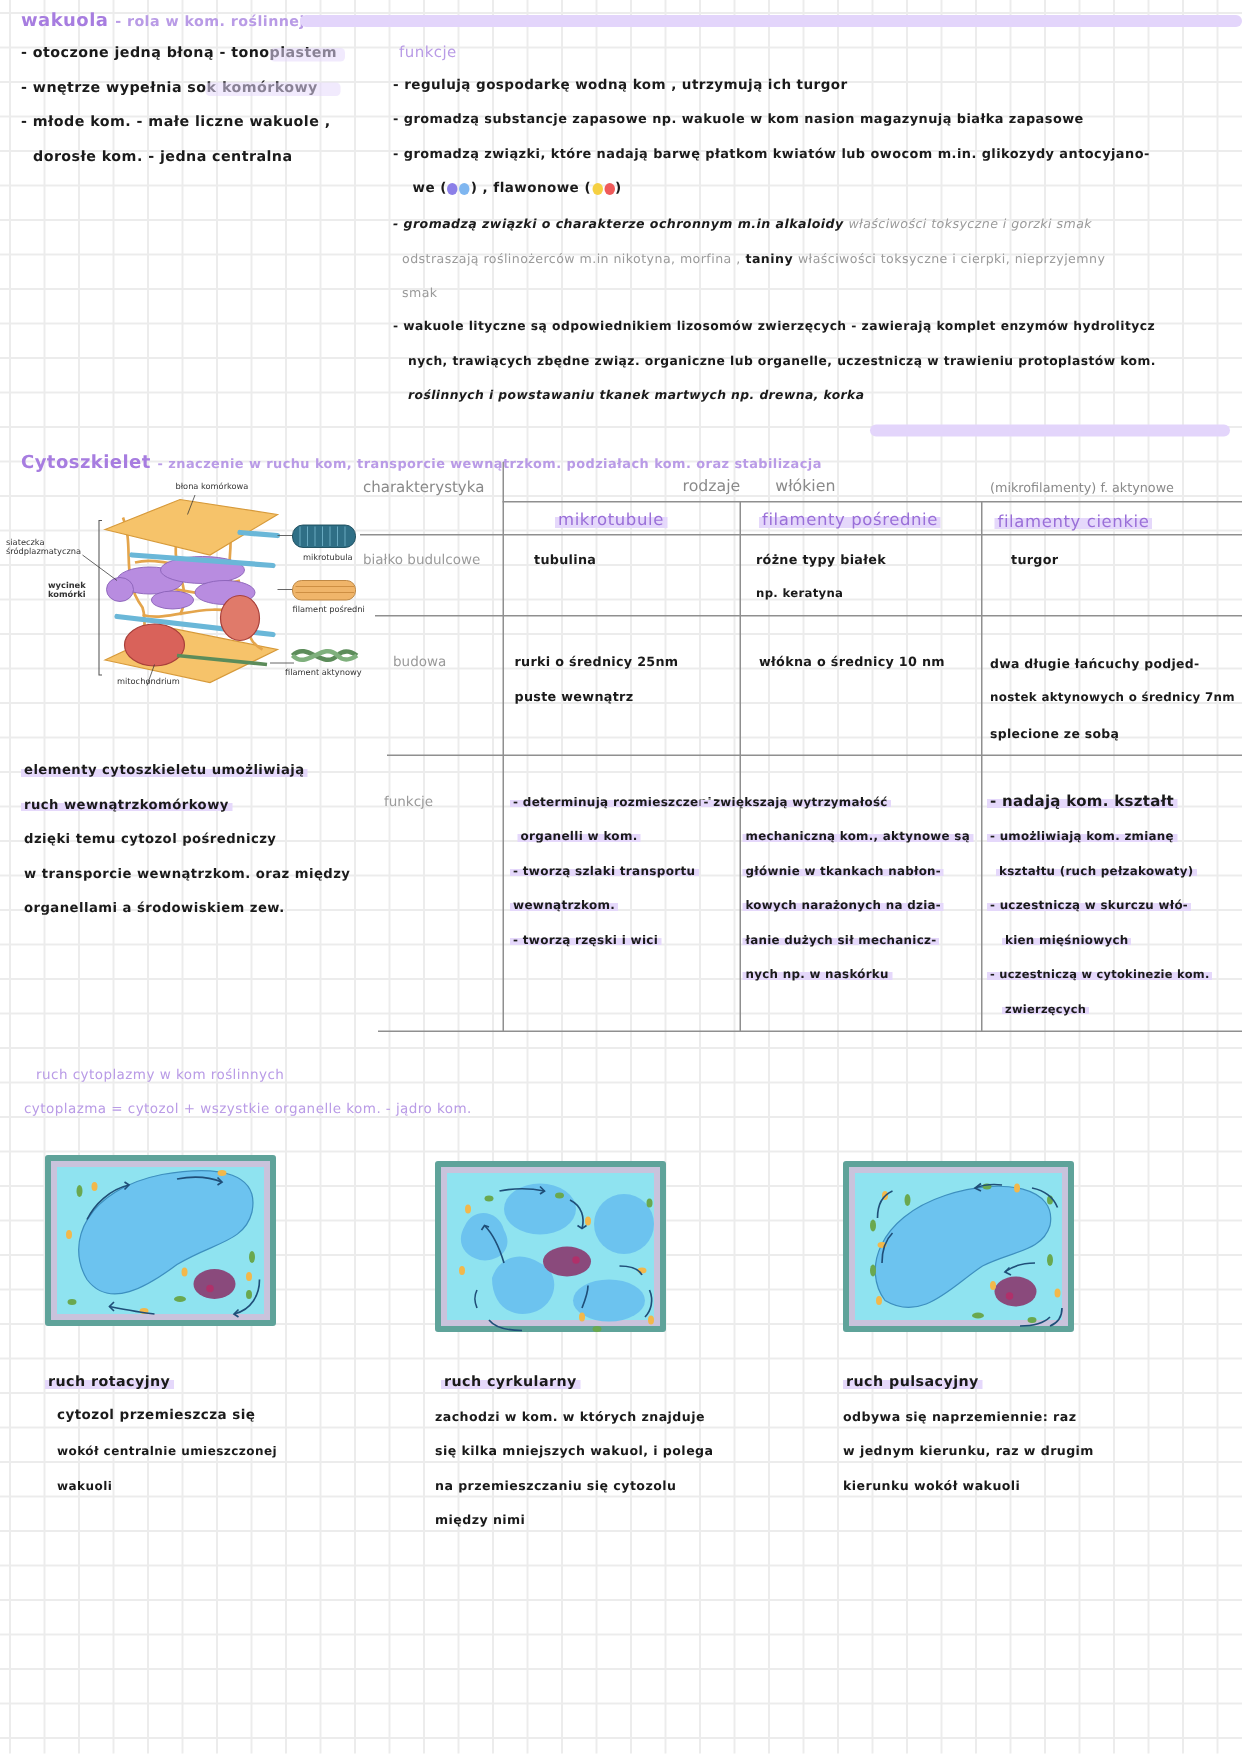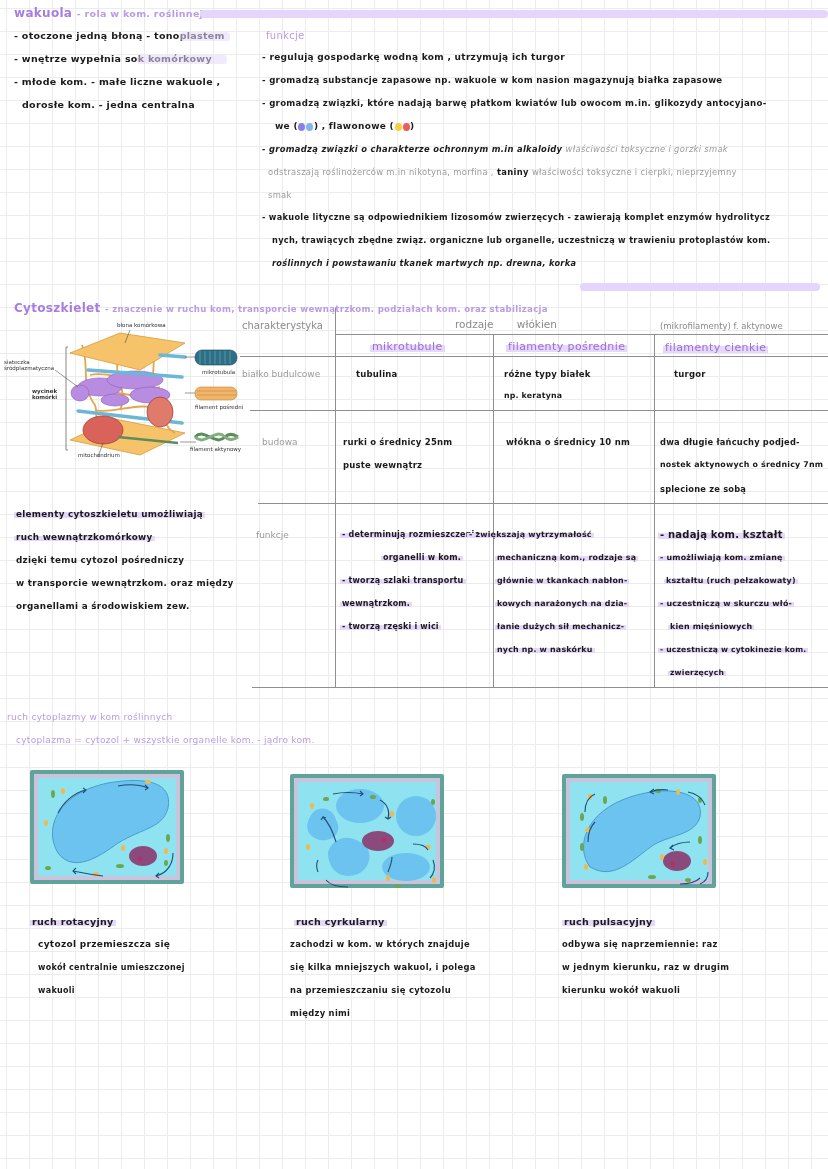--- a/index.html
+++ b/index.html
@@ -185,42 +185,42 @@
   <div class="cell-text" style="left:674px;top:363px;">turgor</div>
 
   <div class="cell-text" style="left:343px;top:431px;">rurki o średnicy 25nm</div>
   <div class="cell-text" style="left:343px;top:454px;">puste wewnątrz</div>
   <div class="cell-text" style="left:506px;top:431px;">włókna o średnicy 10 nm</div>
   <div class="cell-text" style="left:660px;top:431px;font-size:8.3px;">dwa długie łańcuchy podjed-</div>
   <div class="cell-text" style="left:660px;top:454px;font-size:7.9px;">nostek aktynowych o średnicy 7nm</div>
   <div class="cell-text" style="left:660px;top:478px;font-size:8.3px;">splecione ze sobą</div>
 
   <div class="cell-text" style="left:340px;top:524px;font-size:8px;"><span class="hl">- determinują rozmieszczenie</span></div>
-  <div class="cell-text" style="left:345px;top:547px;font-size:8px;margin-left:36px;"><span class="hl">organelli w kom.</span></div>
+  <div class="cell-text" style="left:345px;top:547px;font-size:8px;"><span class="hl">organelli w kom.</span></div>
   <div class="cell-text" style="left:340px;top:570px;font-size:8px;"><span class="hl">- tworzą szlaki transportu</span></div>
   <div class="cell-text" style="left:340px;top:593px;font-size:8px;"><span class="hl">wewnątrzkom.</span></div>
   <div class="cell-text" style="left:340px;top:616px;font-size:8px;"><span class="hl">- tworzą rzęski i wici</span></div>
 
   <div class="cell-text" style="left:467px;top:524px;font-size:7.9px;"><span class="hl">- zwiększają wytrzymałość</span></div>
-  <div class="cell-text" style="left:495px;top:547px;font-size:7.9px;"><span class="hl">mechaniczną kom., rodzaje są</span></div>
+  <div class="cell-text" style="left:495px;top:547px;font-size:7.9px;"><span class="hl">mechaniczną kom., aktynowe są</span></div>
   <div class="cell-text" style="left:495px;top:570px;font-size:7.9px;"><span class="hl">głównie w tkankach nabłon-</span></div>
   <div class="cell-text" style="left:495px;top:593px;font-size:7.9px;"><span class="hl">kowych narażonych na dzia-</span></div>
   <div class="cell-text" style="left:495px;top:616px;font-size:7.9px;"><span class="hl">łanie dużych sił mechanicz-</span></div>
   <div class="cell-text" style="left:495px;top:639px;font-size:7.9px;"><span class="hl">nych np. w naskórku</span></div>
 
   <div class="cell-text" style="left:658px;top:524px;font-size:10px;"><span class="hl">- nadają kom. kształt</span></div>
   <div class="cell-text" style="left:658px;top:547px;font-size:7.9px;"><span class="hl">- umożliwiają kom. zmianę</span></div>
   <div class="cell-text" style="left:664px;top:570px;font-size:7.9px;"><span class="hl">kształtu (ruch pełzakowaty)</span></div>
   <div class="cell-text" style="left:658px;top:593px;font-size:7.9px;"><span class="hl">- uczestniczą w skurczu włó-</span></div>
   <div class="cell-text" style="left:668px;top:616px;font-size:7.9px;"><span class="hl">kien mięśniowych</span></div>
   <div class="cell-text" style="left:658px;top:639px;font-size:7.6px;"><span class="hl">- uczestniczą w cytokinezie kom.</span></div>
   <div class="cell-text" style="left:668px;top:662px;font-size:7.6px;"><span class="hl">zwierzęcych</span></div>
 </div>
 
-<div class="abs subtitle" style="left:7px;top:712px;font-size:9px;">ruch cytoplazmy w kom roślinnych</div>
+<div class="abs subtitle" style="left:24px;top:712px;font-size:9px;">ruch cytoplazmy w kom roślinnych</div>
 <div class="abs subtitle" style="left:16px;top:735px;font-size:9px;">cytoplazma = cytozol + wszystkie organelle kom. - jądro kom.</div>
 
 <div class="abs" style="left:28px;top:768px;">
   <svg width="160" height="120" viewBox="0 0 160 120">
     <rect x="4" y="4" width="150" height="110" fill="#c9c3dc" stroke="#5fa39a" stroke-width="4" stroke-linejoin="round"></rect>
     <rect x="10" y="10" width="138" height="98" fill="#8fe3f0"></rect>
     <path d="M30,85 C15,60 30,25 80,15 C120,8 145,15 140,40 C135,60 115,60 90,75 C70,90 45,105 30,85 Z" fill="#6cc3ef" stroke="#3d8fbf" stroke-width="0.8"></path>
     <ellipse cx="115" cy="88" rx="14" ry="10" fill="#8a4a7c"></ellipse>
     <circle cx="112" cy="91" r="2.5" fill="#b0306a"></circle>
     <g fill="#6aa84f">

